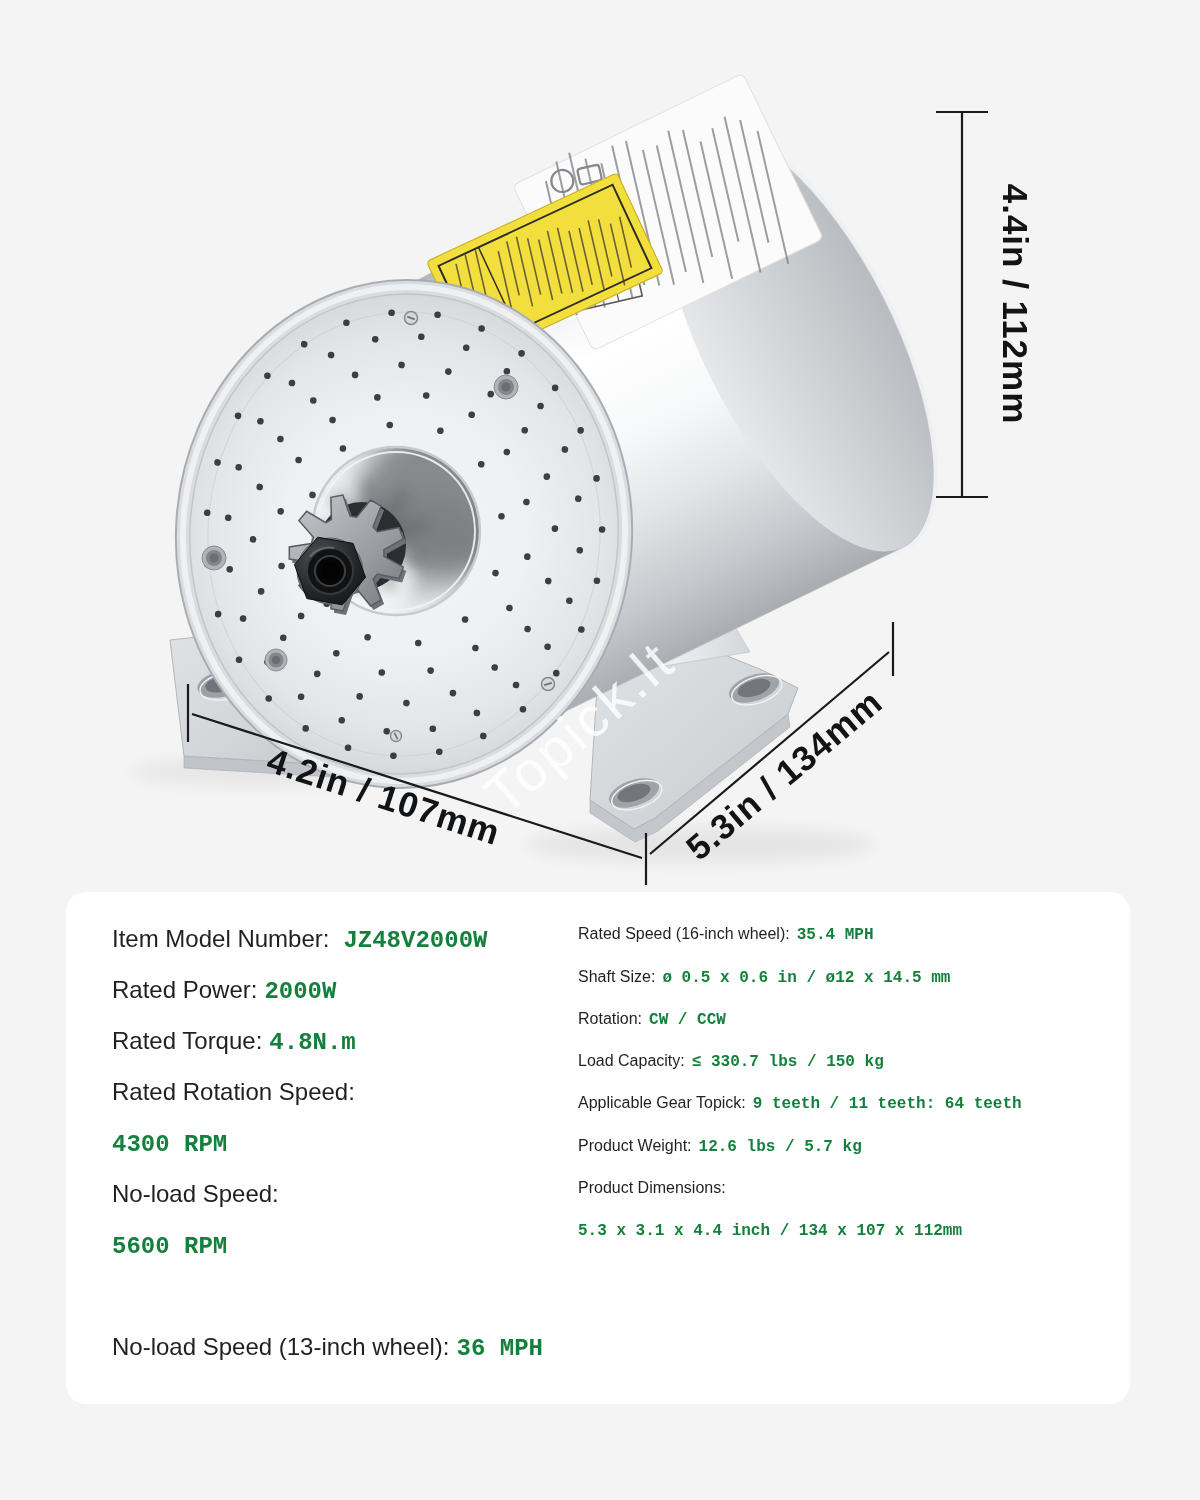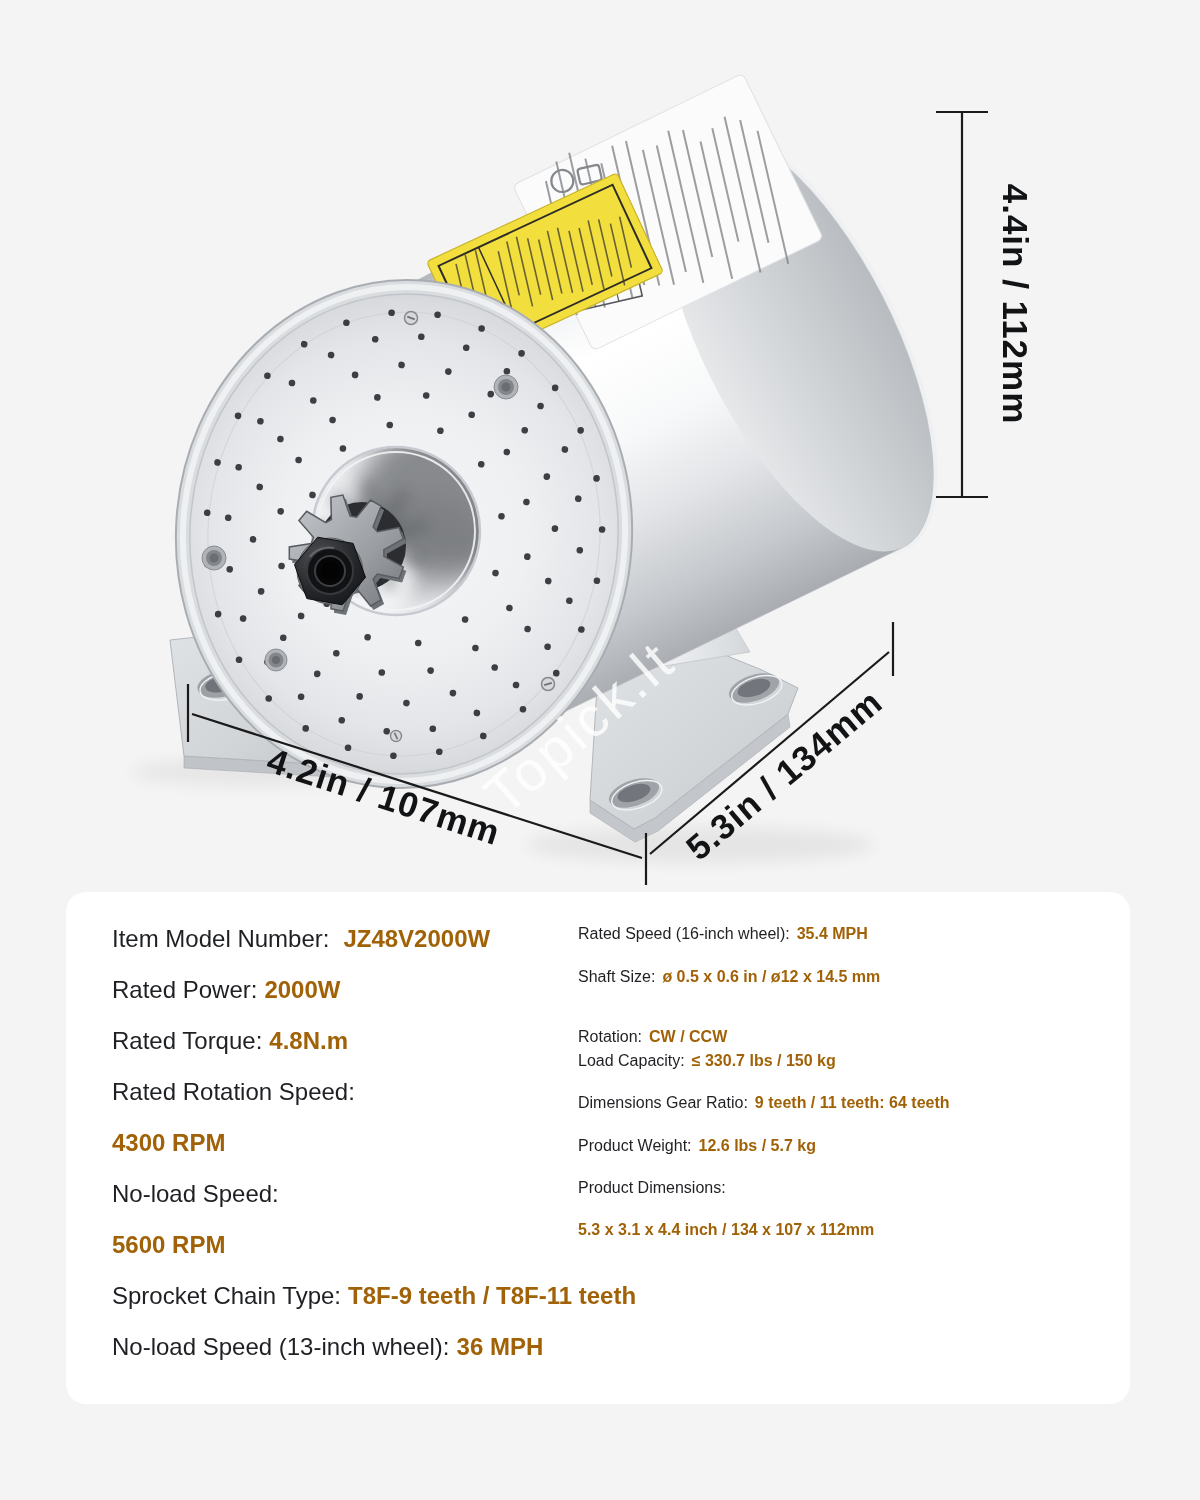--- a/index.html
+++ b/index.html
@@ -6,21 +6,21 @@
   .page{position:relative;width:1200px;height:1500px;background:#f4f4f5;overflow:hidden;
         font-family:"Liberation Sans",sans-serif;}
   .figure{position:absolute;left:0;top:0;}
   .card{position:absolute;left:66px;top:892px;width:1064px;height:512px;background:#ffffff;
         border-radius:20px;}
   .col{position:absolute;top:0;left:0;width:100%;height:100%;}
   .row{position:absolute;white-space:nowrap;color:#1f2023;}
   .col-left .row{font-size:24px;}
   .col-right .row{font-size:16px;}
   .lbl{font-weight:400;text-align:right;}
-  .val{color:#a16207;font-weight:700;margin-left:7px;}
+  .val{color:#15803d;font-weight:700;margin-left:7px;font-family:Liberation Mono, monospace;}
   .vonly .val{margin-left:0;text-align:right;}
   .gap .val{margin-left:14px;}
   .dim-label{font-family:"Liberation Sans",sans-serif;font-size:35px;font-weight:700;
              fill:#121314;letter-spacing:1px;}
   .watermark{font-family:"Liberation Sans",sans-serif;font-size:56px;font-weight:400;
              fill:#ffffff;opacity:.82;letter-spacing:3px;}
 </style>
 </head>
 <body>
 
@@ -381,43 +381,40 @@
       </div>
       <div class="row vonly" style="left:46px;top:237px">
         <span class="lbl"></span><span class="val">4300 RPM</span>
       </div>
       <div class="row" style="left:46px;top:288px">
         <span class="lbl">No-load Speed:</span><span class="val"></span>
       </div>
       <div class="row vonly" style="left:46px;top:339px">
         <span class="lbl"></span><span class="val">5600 RPM</span>
       </div>
-      <div class="row" style="left:46px;top:390px">
-        <span class="lbl">Sprocket Chain Type:</span><span class="val">T8F-9 teeth / T8F-11 teeth</span>
-      </div>
       <div class="row" style="left:46px;top:441px">
         <span class="lbl">No-load Speed (13-inch wheel):</span><span class="val">36 MPH</span>
       </div>
     </div>
 
     <div class="col col-right">
       <div class="row" style="left:512px;top:33px">
         <span class="lbl">Rated Speed (16-inch wheel):</span><span class="val">35.4 MPH</span>
       </div>
       <div class="row" style="left:512px;top:76px">
         <span class="lbl">Shaft Size:</span><span class="val">ø 0.5 x 0.6 in / ø12 x 14.5 mm</span>
       </div>
-      <div class="row" style="left:512px;top:136px">
+      <div class="row" style="left:512px;top:118px">
         <span class="lbl">Rotation:</span><span class="val">CW / CCW</span>
       </div>
       <div class="row" style="left:512px;top:160px">
         <span class="lbl">Load Capacity:</span><span class="val">≤ 330.7 lbs / 150 kg</span>
       </div>
       <div class="row" style="left:512px;top:202px">
-        <span class="lbl">Dimensions Gear Ratio:</span><span class="val">9 teeth / 11 teeth: 64 teeth</span>
+        <span class="lbl">Applicable Gear Topick:</span><span class="val">9 teeth / 11 teeth: 64 teeth</span>
       </div>
       <div class="row" style="left:512px;top:245px">
         <span class="lbl">Product Weight:</span><span class="val">12.6 lbs / 5.7 kg</span>
       </div>
       <div class="row" style="left:512px;top:287px">
         <span class="lbl">Product Dimensions:</span><span class="val"></span>
       </div>
       <div class="row vonly" style="left:512px;top:329px">
         <span class="lbl"></span><span class="val">5.3 x 3.1 x 4.4 inch / 134 x 107 x 112mm</span>
       </div>

